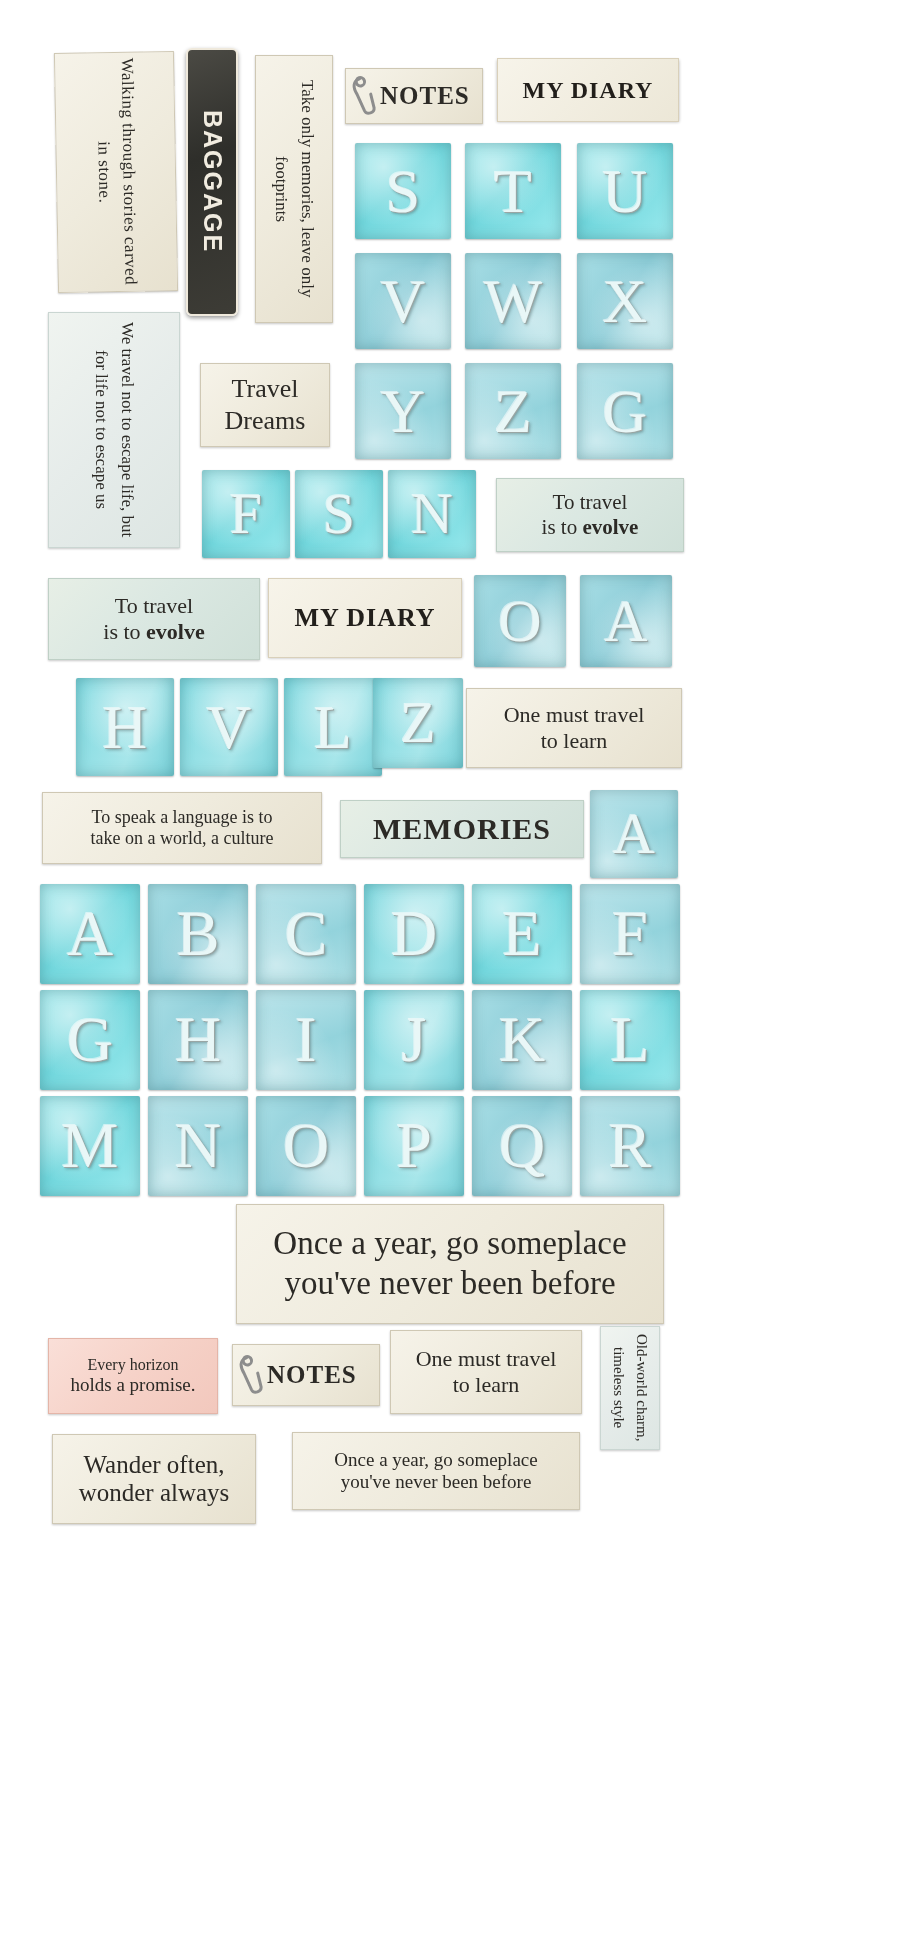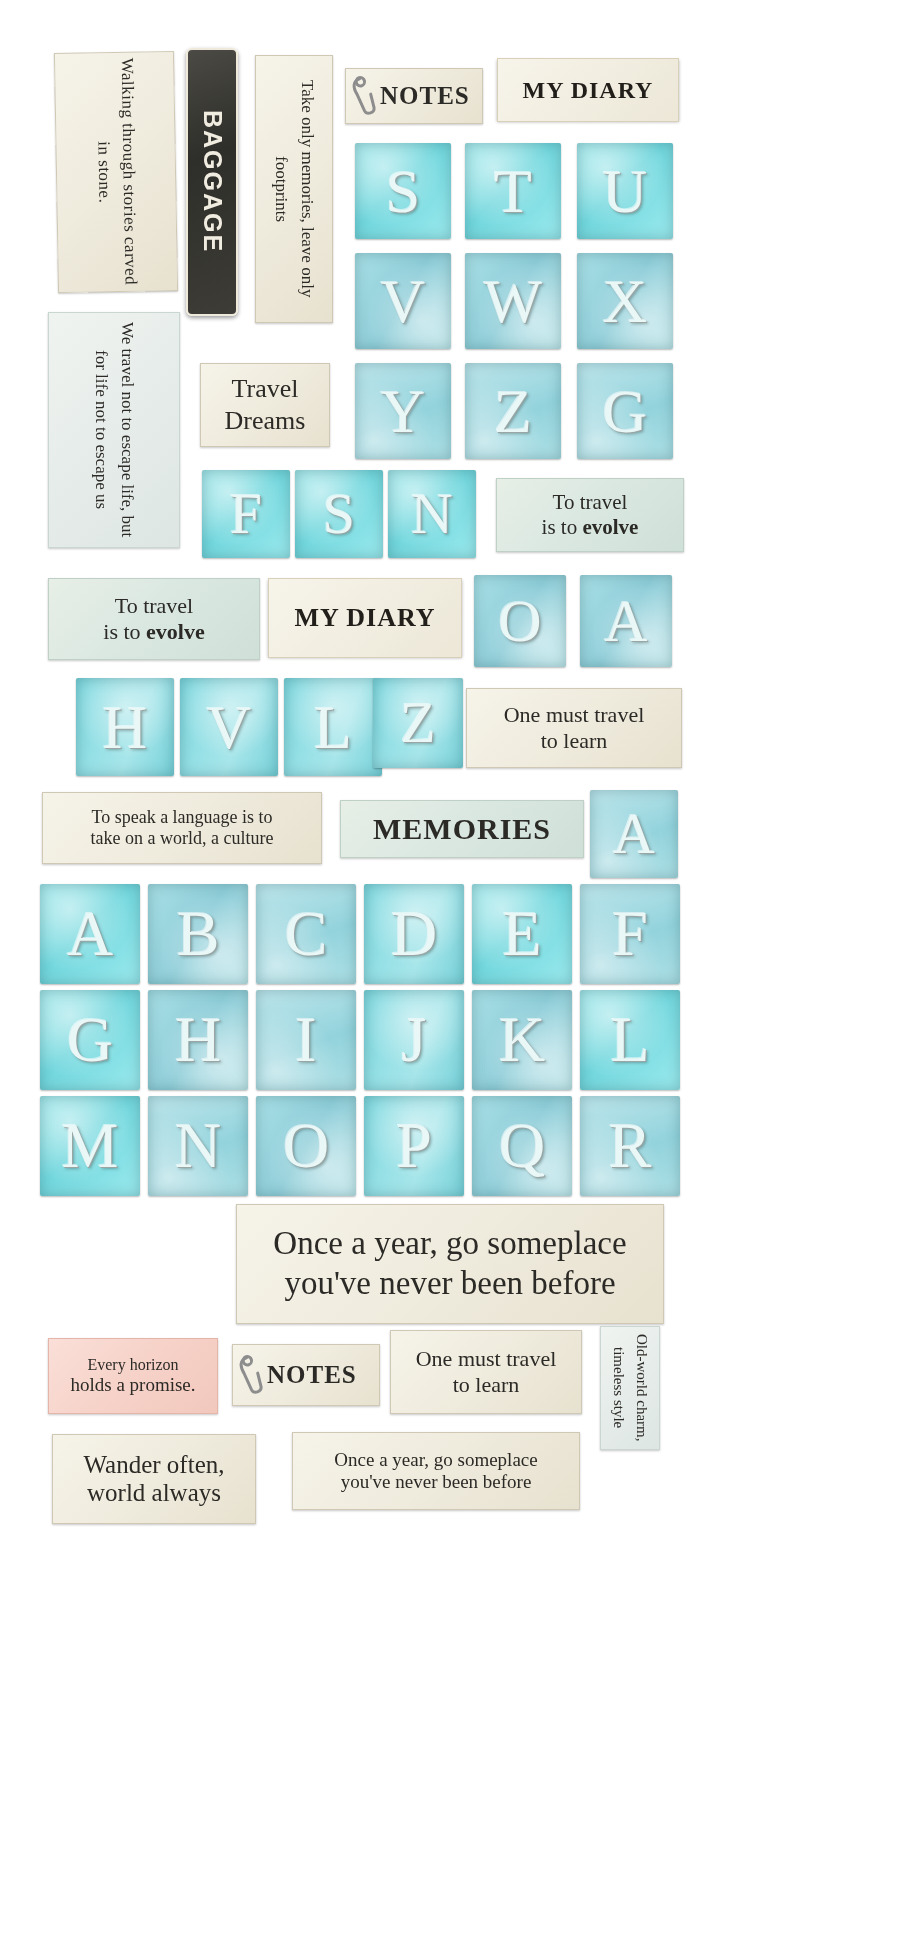--- a/index.html
+++ b/index.html
@@ -329,21 +329,21 @@
     <div class="serif" style="font-size:22px;">One must travel</div>
     <div class="serif" style="font-size:22px;">to learn</div>
   </div>
 
   <div class="el paper pale" style="left:600px;top:1326px;width:60px;height:124px;">
     <div class="vert serif" style="font-size:15px;line-height:1.5;">Old-world charm, timeless style</div>
   </div>
 
   <div class="el paper cream" style="left:52px;top:1434px;width:204px;height:90px;flex-direction:column;">
     <div class="serif" style="font-size:25px;">Wander often,</div>
-    <div class="serif" style="font-size:25px;">world always</div>
+    <div class="serif" style="font-size:25px;">wonder always</div>
   </div>
 
   <div class="el paper cream" style="left:292px;top:1432px;width:288px;height:78px;flex-direction:column;">
     <div class="serif" style="font-size:19px;">Once a year, go someplace</div>
     <div class="serif" style="font-size:19px;">you've never been before</div>
   </div>
 
 </div>
 
 </body></html>

